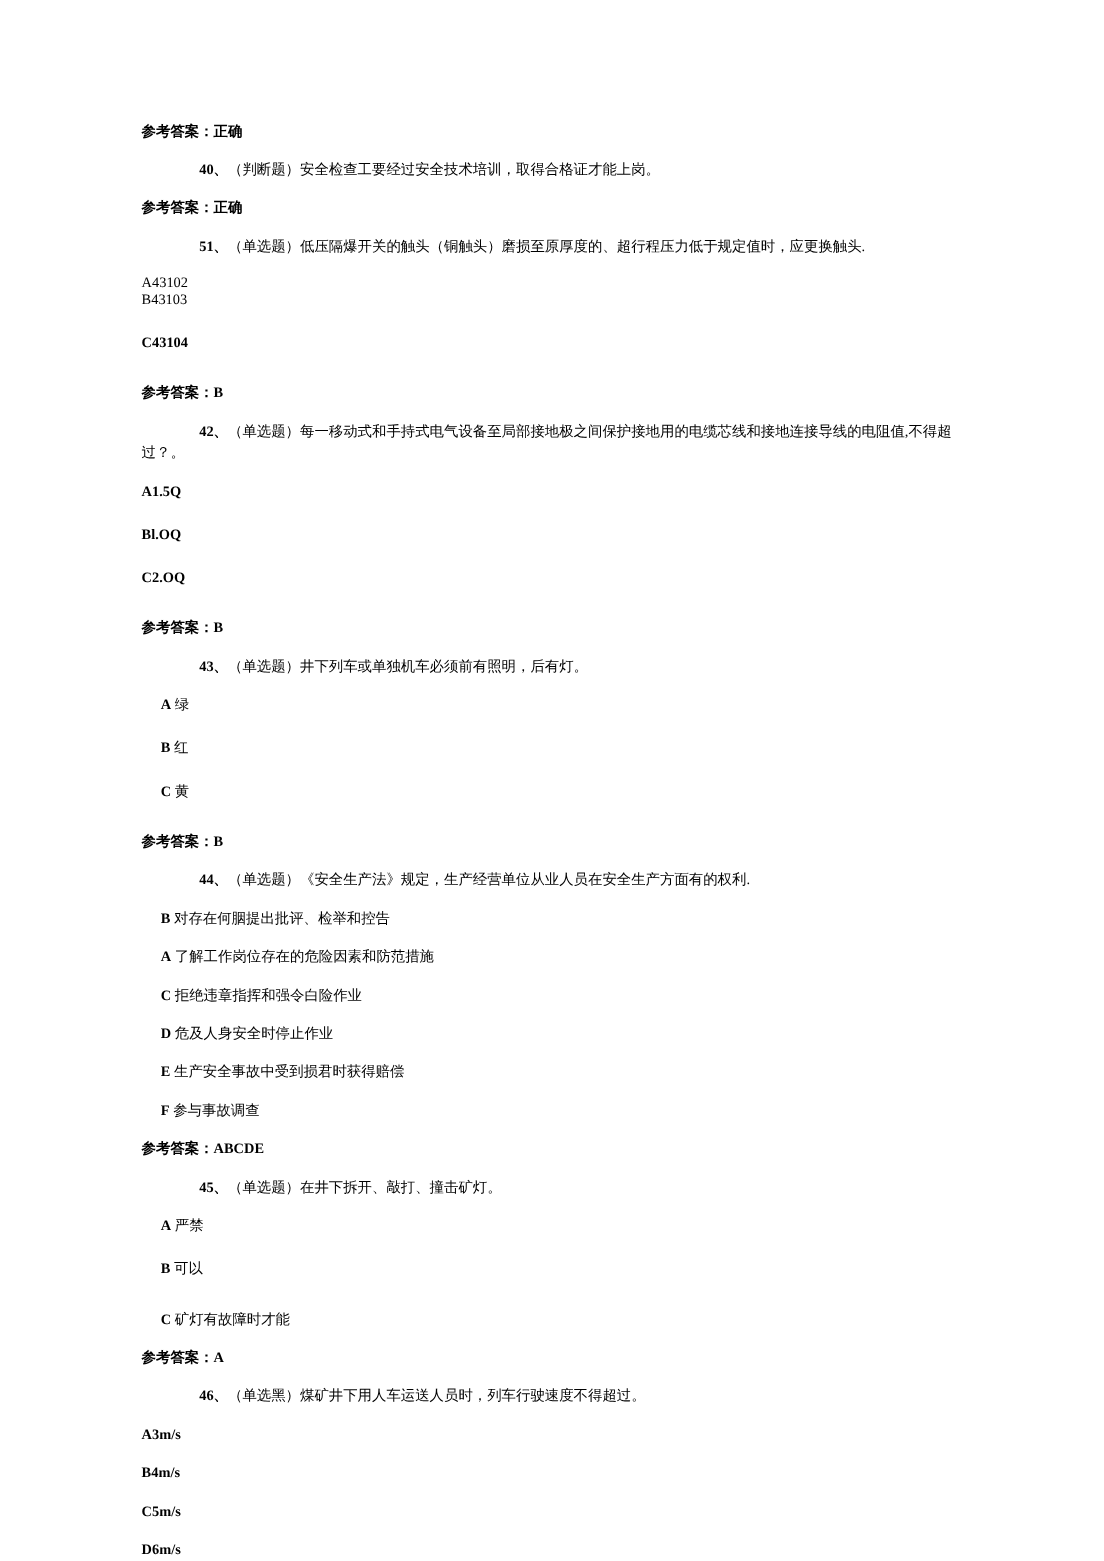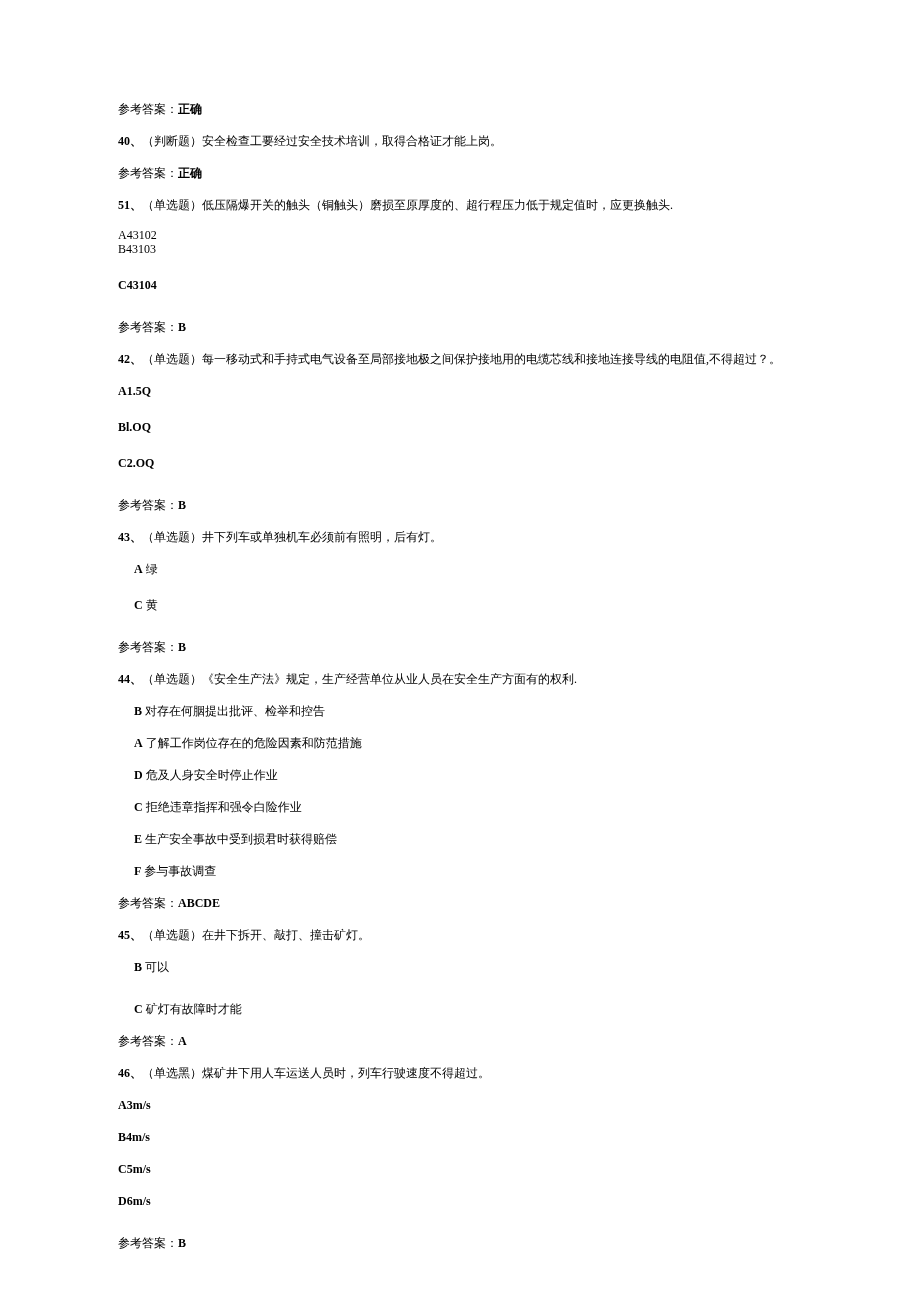--- a/index.html
+++ b/index.html
@@ -21,27 +21,28 @@
     margin: 0 0 14px 0;
     font-size: 12px;
   }
   .line.bold {
     font-weight: bold;
   }
   .line.answer {
     font-weight: normal;
   }
   .line.answer .label {
-    font-weight: normal;
+    font-weight: bold;
   }
   .line.answer .value {
     font-weight: bold;
   }
   .q-line .qnum {
     font-weight: bold;
+    margin-left: 48px;
   }
   .opt-line {
     margin: 0 0 14px 16px;
   }
   .opt-line .ol {
     font-weight: bold;
   }
   .opt-line .ot {
     font-weight: normal;
   }
@@ -84,37 +85,39 @@
 
   <p class="line bold gap-sm">A1.5Q</p>
   <p class="line bold gap-sm">Bl.OQ</p>
   <p class="line bold gap">C2.OQ</p>
 
   <p class="line answer"><span class="label">参考答案：</span><span class="value">B</span></p>
 
   <p class="line q-line"><span class="qnum">43、</span><span>（单选题）</span><span>井下列车或单独机车必须前有照明，后有灯。</span></p>
 
   <p class="opt-line gap-sm"><span class="ol">A</span><span class="ot"> 绿</span></p>
+  <p class="opt-line gap-sm"><span class="ol">B</span><span class="ot"> 红</span></p>
   <p class="opt-line gap"><span class="ol">C</span><span class="ot"> 黄</span></p>
 
   <p class="line answer"><span class="label">参考答案：</span><span class="value">B</span></p>
 
   <p class="line q-line"><span class="qnum">44、</span><span>（单选题）</span><span>《安全生产法》规定，生产经营单位从业人员在安全生产方面有的权利.</span></p>
 
   <p class="opt-line"><span class="ol">B</span><span class="ot"> 对存在何胭提出批评、检举和控告</span></p>
   <p class="opt-line"><span class="ol">A</span><span class="ot"> 了解工作岗位存在的危险因素和防范措施</span></p>
+  <p class="opt-line"><span class="ol">C</span><span class="ot"> 拒绝违章指挥和强令白险作业</span></p>
   <p class="opt-line"><span class="ol">D</span><span class="ot"> 危及人身安全时停止作业</span></p>
-  <p class="opt-line"><span class="ol">C</span><span class="ot"> 拒绝违章指挥和强令白险作业</span></p>
   <p class="opt-line"><span class="ol">E</span><span class="ot"> 生产安全事故中受到损君时获得赔偿</span></p>
   <p class="opt-line"><span class="ol">F</span><span class="ot"> 参与事故调查</span></p>
 
   <p class="line answer"><span class="label">参考答案：</span><span class="value">ABCDE</span></p>
 
   <p class="line q-line"><span class="qnum">45、</span><span>（单选题）</span><span>在井下拆开、敲打、撞击矿灯。</span></p>
 
+  <p class="opt-line gap-sm"><span class="ol">A</span><span class="ot"> 严禁</span></p>
   <p class="opt-line gap"><span class="ol">B</span><span class="ot"> 可以</span></p>
   <p class="opt-line"><span class="ol">C</span><span class="ot"> 矿灯有故障时才能</span></p>
 
   <p class="line answer"><span class="label">参考答案：</span><span class="value">A</span></p>
 
   <p class="line q-line"><span class="qnum">46、</span><span>（单选黑）</span><span>煤矿井下用人车运送人员时，列车行驶速度不得超过。</span></p>
 
   <p class="line bold">A3m/s</p>
   <p class="line bold">B4m/s</p>
   <p class="line bold">C5m/s</p>

